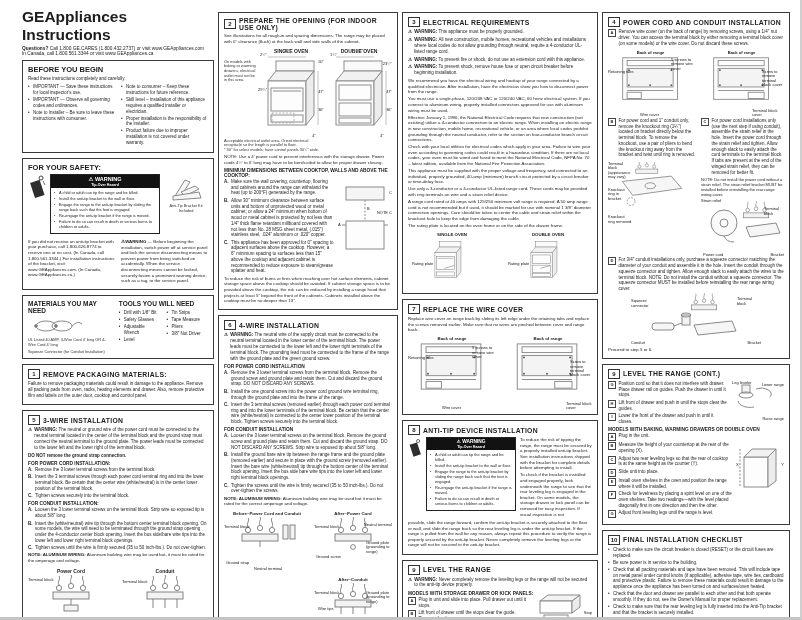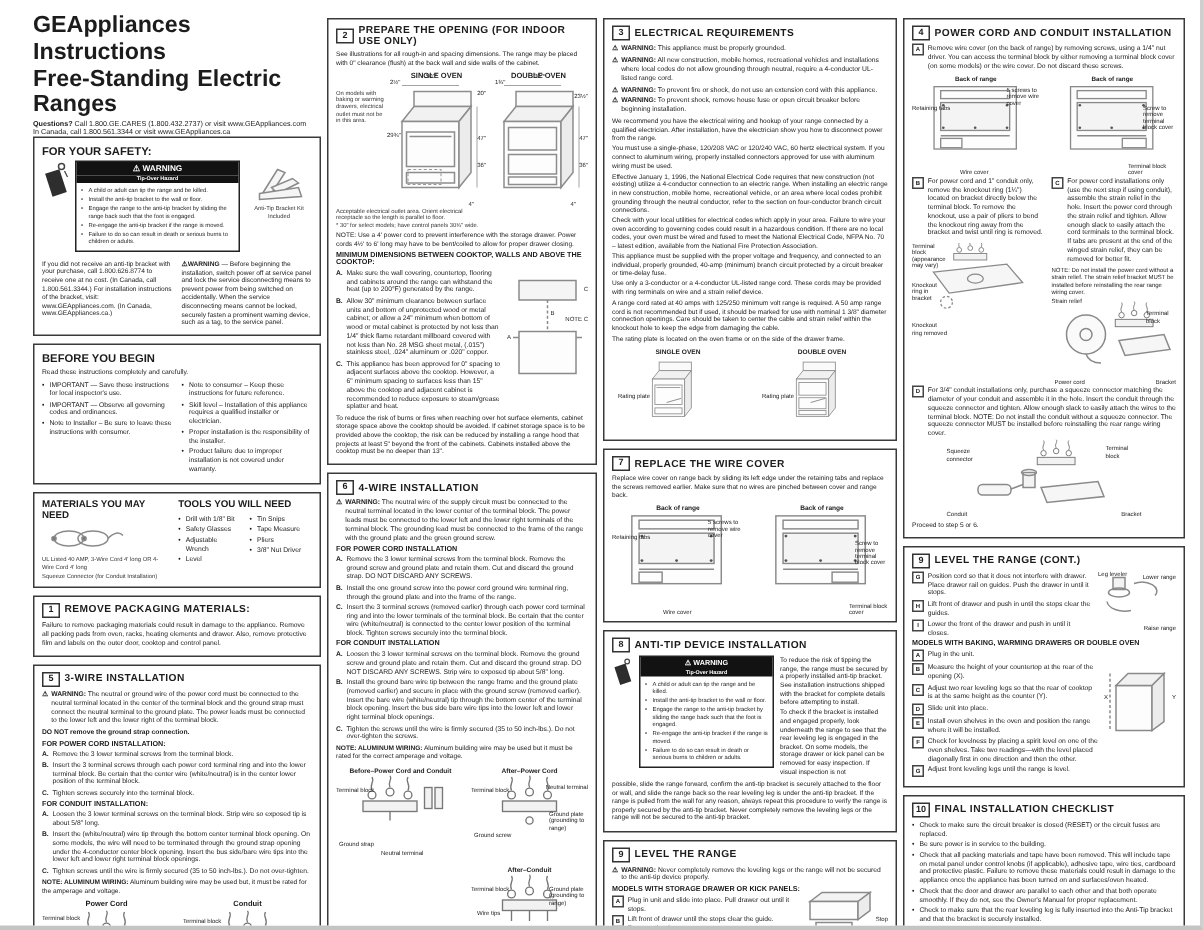--- a/index.html
+++ b/index.html
@@ -93,89 +93,88 @@
       <rect x="13" y="63" width="32" height="5"></rect>
     </g>
   </defs>
 </svg>
 
 <div class="page">
 
   <div class="col col1">
     <div>
       <div class="title1">GEAppliances Instructions</div>
-      <div class="title2">Free-Standing Electric Ranges</div>
       <div class="qline">
         <b class="inl">Questions?</b>
         <span>Call 1.800.GE.CARES (1.800.432.2737) or visit www.GEAppliances.com</span>
       </div>
       <div class="qline" style="margin-top:0">In Canada, call 1.800.561.3344 or visit www.GEAppliances.ca</div>
-    </div>
-
-    <div class="box" style="min-height:104px">
-      <div class="box-title">FOR YOUR SAFETY:</div>
-      <div style="display:flex;gap:4px;align-items:flex-start">
-        <svg class="sk" width="18" height="26" viewBox="0 0 18 26">
-          <g transform="rotate(-18 9 14)">
-              <rect x="4" y="7" width="10" height="16" fill="#2e2e2e"></rect>
-            </g>
-          <circle cx="13" cy="4" r="2" fill="none" stroke="#444" stroke-width="1"></circle>
-          <line x1="15" y1="7" x2="17" y2="11" stroke="#444" stroke-width="0.8"></line>
-        </svg>
-        <div class="warnbox" style="flex:1">
-          <div class="blackbar">
-            <span>⚠</span>
-            <span>WARNING</span>
-          </div>
-          <div class="blackbar sub">Tip-Over Hazard</div>
-          <div class="inner">
-              <ul class="dots tiny">
-                <li>A child or adult can tip the range and be killed.</li>
-                <li>Install the anti-tip bracket to the wall or floor.</li>
-                <li>Engage the range to the anti-tip bracket by sliding the range back such that the foot is engaged.</li>
-                <li>Re-engage the anti-tip bracket if the range is moved.</li>
-                <li>Failure to do so can result in death or serious burns to children or adults.</li>
-              </ul>
-            </div>
-        </div>
-        <div style="width:44px;text-align:center">
-          <svg class="sk" width="34" height="28" viewBox="0 0 34 28" style="margin:2px auto 0">
-            <g fill="#f5f5f5" stroke="#8a8a8a" stroke-width="1">
-              <polygon points="6,20 16,4 21,6 12,20"></polygon>
-              <polygon points="12,16 26,10 30,13 16,20"></polygon>
-              <polygon points="4,20 30,16 32,22 4,24"></polygon>
-            </g>
-          </svg>
-          <div class="cap">Anti-Tip Bracket Kit Included</div>
-        </div>
-      </div>
-      <div class="twocol" style="margin-top:3px">
-        <div class="t45">If you did not receive an anti-tip bracket with your purchase, call 1.800.626.8774 to receive one at no cost. (In Canada, call 1.800.561.3344.) For installation instructions of the bracket, visit: www.GEAppliances.com. (In Canada, www.GEAppliances.ca.)</div>
-        <div class="t45">
-          <span class="wicon">⚠</span><b class="inl">WARNING</b>
-          <span>— Before beginning the installation, switch power off at service panel and lock the service disconnecting means to prevent power from being switched on accidentally. When the service disconnecting means cannot be locked, securely fasten a prominent warning device, such as a tag, to the service panel.</span>
-        </div>
-      </div>
     </div>
 
     <div class="box" style="min-height:56px;margin-top:4px">
       <div class="box-title">BEFORE YOU BEGIN</div>
       <div class="t" style="margin-top:0">Read these instructions completely and carefully.</div>
       <div class="twocol">
         <ul class="dots">
             <li>IMPORTANT — Save these instructions for local inspector's use.</li>
             <li>IMPORTANT — Observe all governing codes and ordinances.</li>
             <li>Note to Installer – Be sure to leave these instructions with consumer.</li>
           </ul>
         <ul class="dots">
             <li>Note to consumer – Keep these instructions for future reference.</li>
             <li>Skill level – Installation of this appliance requires a qualified installer or electrician.</li>
             <li>Proper installation is the responsibility of the installer.</li>
             <li>Product failure due to improper installation is not covered under warranty.</li>
           </ul>
+      </div>
+    </div>
+
+    <div class="box" style="min-height:104px">
+      <div class="box-title">FOR YOUR SAFETY:</div>
+      <div style="display:flex;gap:4px;align-items:flex-start">
+        <svg class="sk" width="18" height="26" viewBox="0 0 18 26">
+          <g transform="rotate(-18 9 14)">
+              <rect x="4" y="7" width="10" height="16" fill="#2e2e2e"></rect>
+            </g>
+          <circle cx="13" cy="4" r="2" fill="none" stroke="#444" stroke-width="1"></circle>
+          <line x1="15" y1="7" x2="17" y2="11" stroke="#444" stroke-width="0.8"></line>
+        </svg>
+        <div class="warnbox" style="flex:1">
+          <div class="blackbar">
+            <span>⚠</span>
+            <span>WARNING</span>
+          </div>
+          <div class="blackbar sub">Tip-Over Hazard</div>
+          <div class="inner">
+              <ul class="dots tiny">
+                <li>A child or adult can tip the range and be killed.</li>
+                <li>Install the anti-tip bracket to the wall or floor.</li>
+                <li>Engage the range to the anti-tip bracket by sliding the range back such that the foot is engaged.</li>
+                <li>Re-engage the anti-tip bracket if the range is moved.</li>
+                <li>Failure to do so can result in death or serious burns to children or adults.</li>
+              </ul>
+            </div>
+        </div>
+        <div style="width:44px;text-align:center">
+          <svg class="sk" width="34" height="28" viewBox="0 0 34 28" style="margin:2px auto 0">
+            <g fill="#f5f5f5" stroke="#8a8a8a" stroke-width="1">
+              <polygon points="6,20 16,4 21,6 12,20"></polygon>
+              <polygon points="12,16 26,10 30,13 16,20"></polygon>
+              <polygon points="4,20 30,16 32,22 4,24"></polygon>
+            </g>
+          </svg>
+          <div class="cap">Anti-Tip Bracket Kit Included</div>
+        </div>
+      </div>
+      <div class="twocol" style="margin-top:3px">
+        <div class="t45">If you did not receive an anti-tip bracket with your purchase, call 1.800.626.8774 to receive one at no cost. (In Canada, call 1.800.561.3344.) For installation instructions of the bracket, visit: www.GEAppliances.com. (In Canada, www.GEAppliances.ca.)</div>
+        <div class="t45">
+          <span class="wicon">⚠</span><b class="inl">WARNING</b>
+          <span>— Before beginning the installation, switch power off at service panel and lock the service disconnecting means to prevent power from being switched on accidentally. When the service disconnecting means cannot be locked, securely fasten a prominent warning device, such as a tag, to the service panel.</span>
+        </div>
       </div>
     </div>
 
     <div class="box" style="min-height:58px">
       <div style="display:flex;gap:8px">
         <div style="width:46%">
           <div class="box-title" style="font-size:6.5px">MATERIALS YOU MAY NEED</div>
           <svg class="sk" width="56" height="20" viewBox="0 0 56 20" style="margin:2px 0">
             <g fill="none" stroke="#8a8a8a" stroke-width="1">
               <ellipse cx="18" cy="10" rx="10" ry="5"></ellipse>

